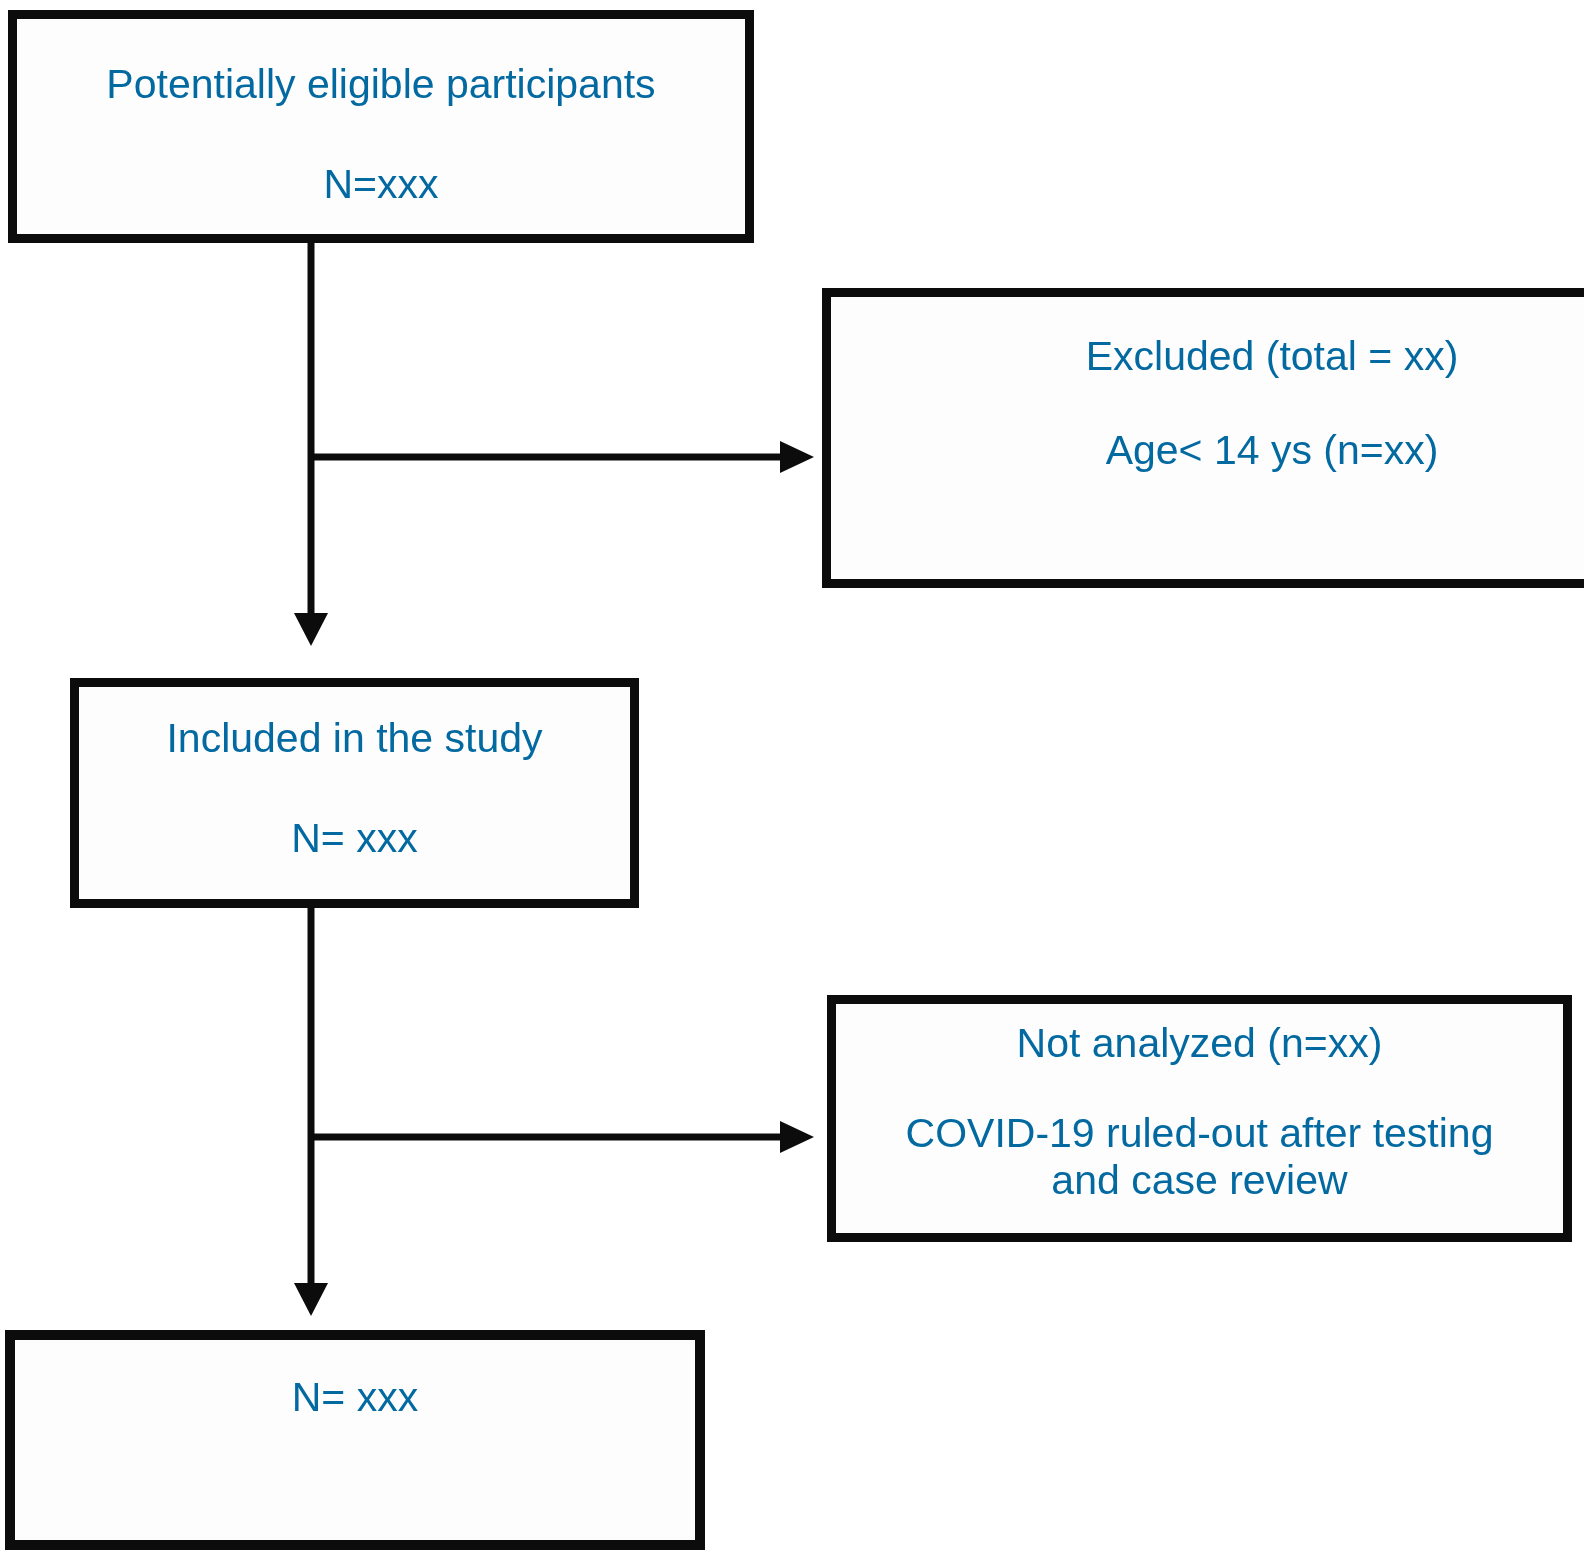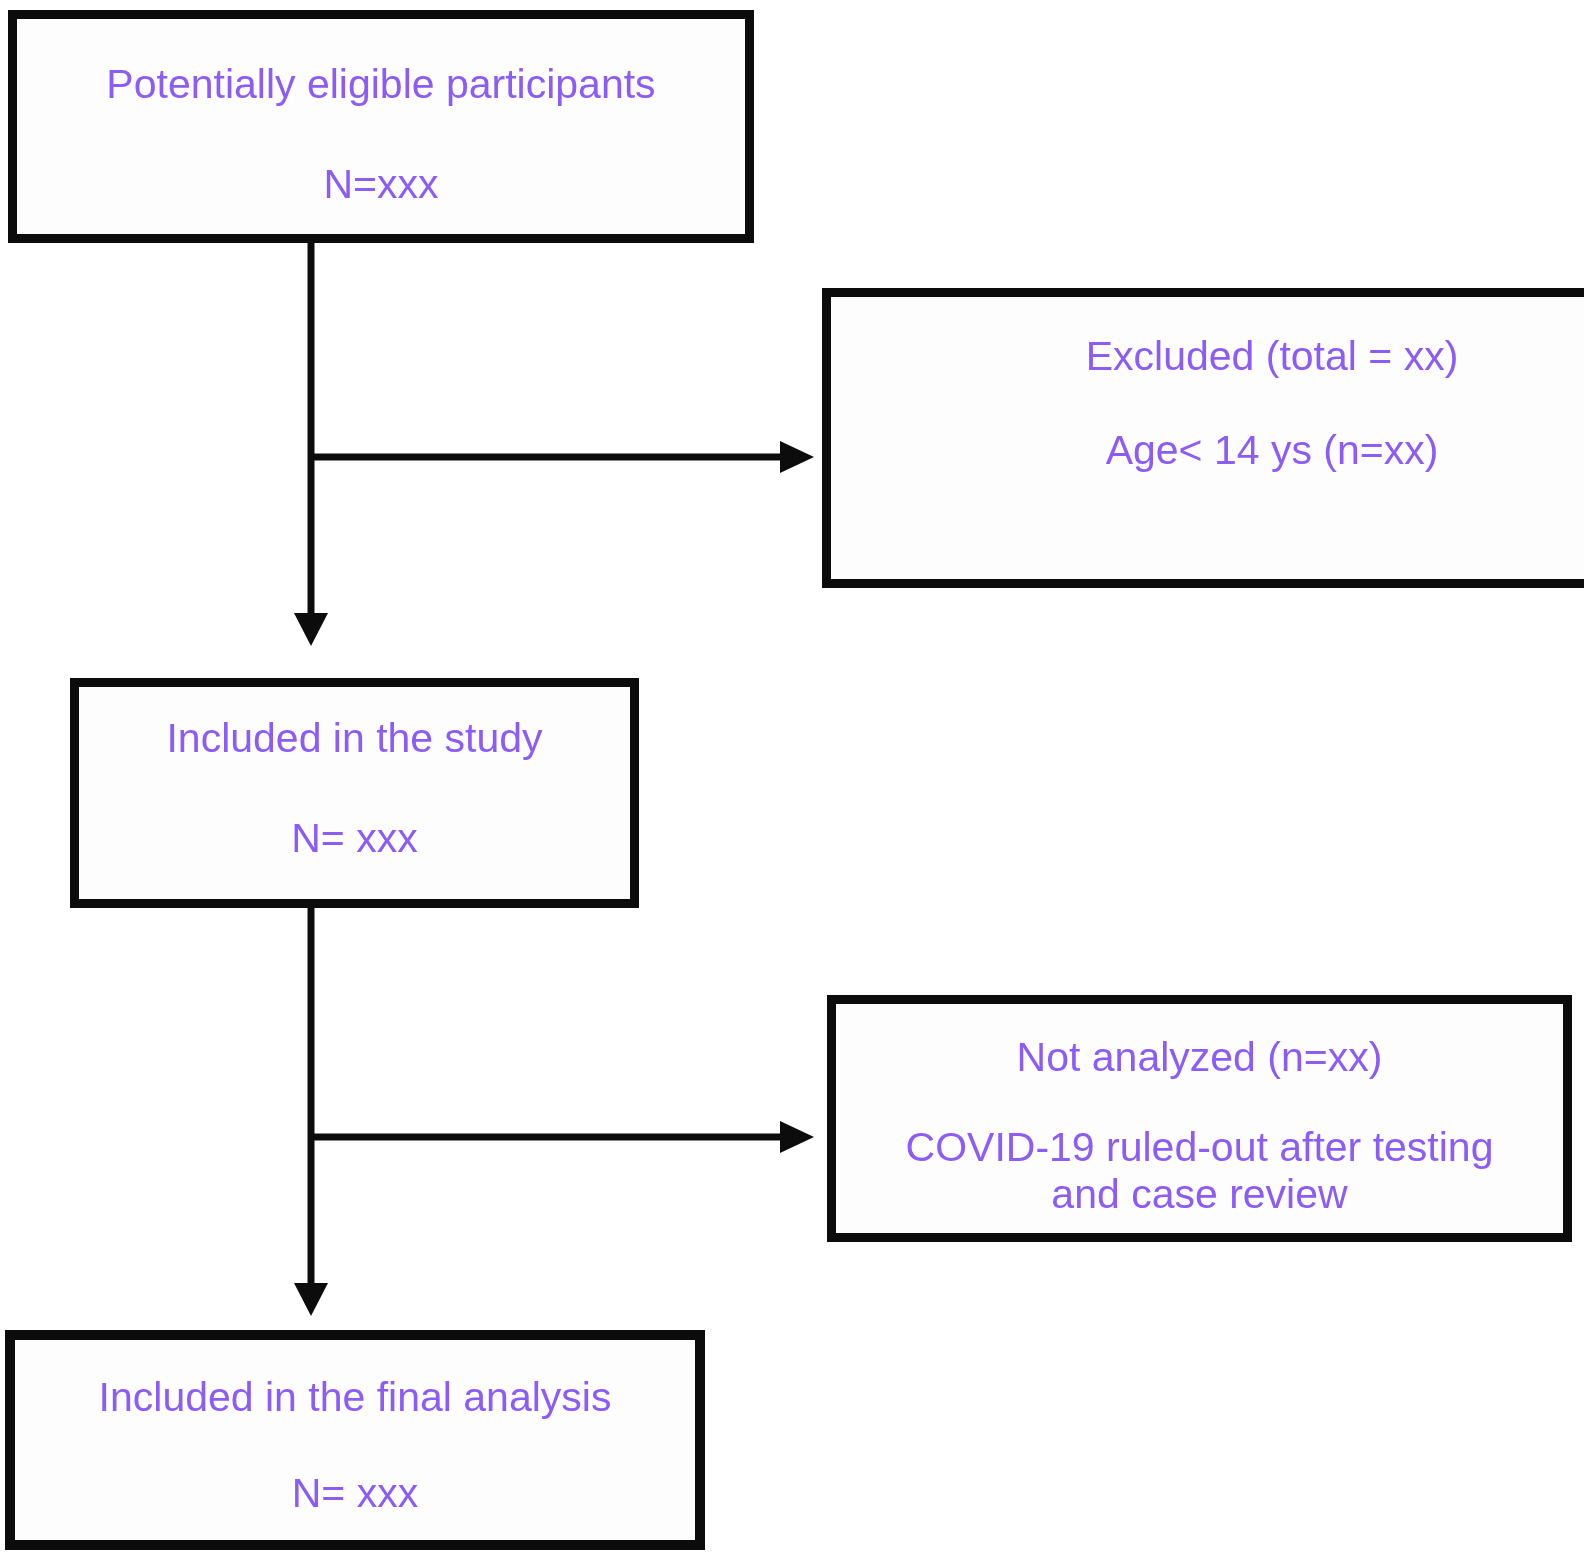--- a/index.html
+++ b/index.html
@@ -6,21 +6,21 @@
     margin: 0;
     padding: 0;
     background: #ffffff;
   }
   .canvas {
     position: relative;
     width: 1584px;
     height: 1559px;
     background: #ffffff;
     font-family: "Liberation Sans", sans-serif;
-    color: #8b5cf6;
+    color: #0369a1;
     overflow: hidden;
   }
   .fbox {
     position: absolute;
     box-sizing: border-box;
     border: 9px solid #0c0c0c;
     background: #fdfdfd;
     display: flex;
     flex-direction: column;
     align-items: center;
@@ -28,21 +28,21 @@
     font-size: 41px;
     line-height: 1.16;
   }
   .fbox .bline {
     display: block;
   }
   
   .box-eligible        { left: 8px;   top: 10px;   width: 746px; height: 233px; padding-top: 42px; gap: 52px; }
   .box-excluded        { left: 822px; top: 288px;  width: 900px; height: 300px; padding-top: 36px; gap: 46px; }
   .box-included-study  { left: 70px;  top: 678px;  width: 569px; height: 230px; padding-top: 28px; gap: 52px; text-align: right; }
-  .box-not-analyzed    { left: 827px; top: 995px;  width: 745px; height: 247px; padding-top: 30px; gap: 42px; }
+  .box-not-analyzed    { left: 827px; top: 995px;  width: 745px; height: 247px; padding-top: 16px; gap: 42px; }
   .box-not-analyzed .bline.wrap { max-width: 660px; }
   .box-final-analysis  { left: 5px;   top: 1330px; width: 700px; height: 220px; padding-top: 34px; gap: 48px;
                          border-width: 10px; }
   .connector-layer {
     position: absolute;
     left: 0; top: 0;
     width: 1584px;
     height: 1559px;
     pointer-events: none;
   }
@@ -88,17 +88,16 @@
     <span class="bline">Included in the study</span>
     <span class="bline">N= xxx</span>
   </div>
 
   <div class="fbox box-not-analyzed">
     <span class="bline">Not analyzed (n=xx)</span>
     <span class="bline wrap">COVID-19 ruled-out after testing and case review</span>
   </div>
 
   <div class="fbox box-final-analysis">
-    <span class="bline">Included in the final analysis</span>
     <span class="bline">N= xxx</span>
   </div>
 
 </div>
 
 </body></html>

